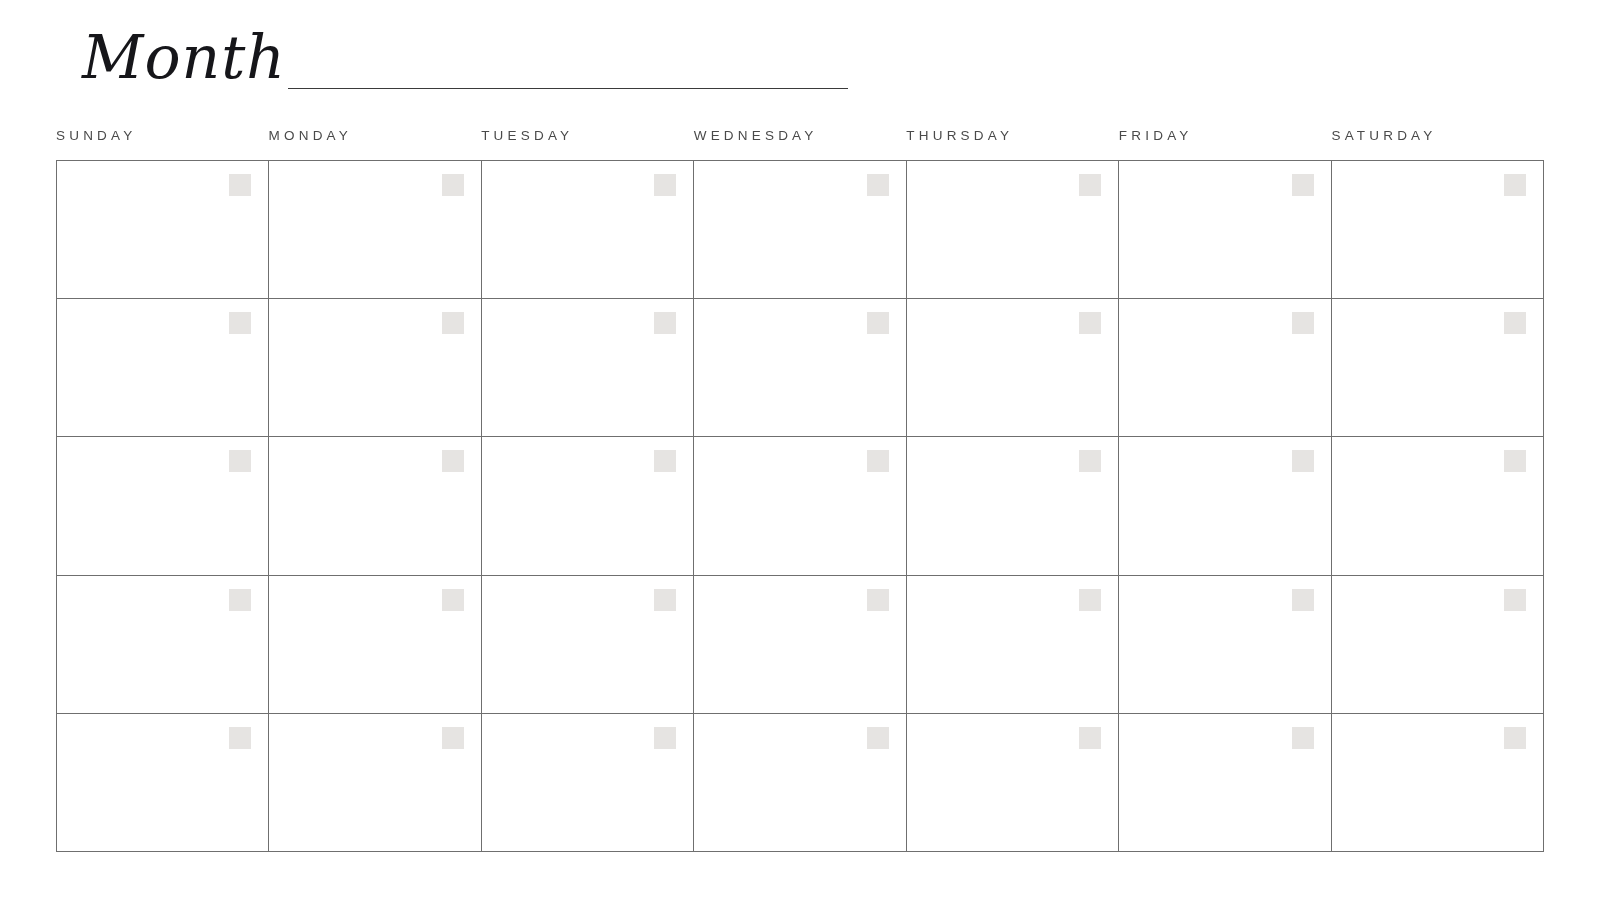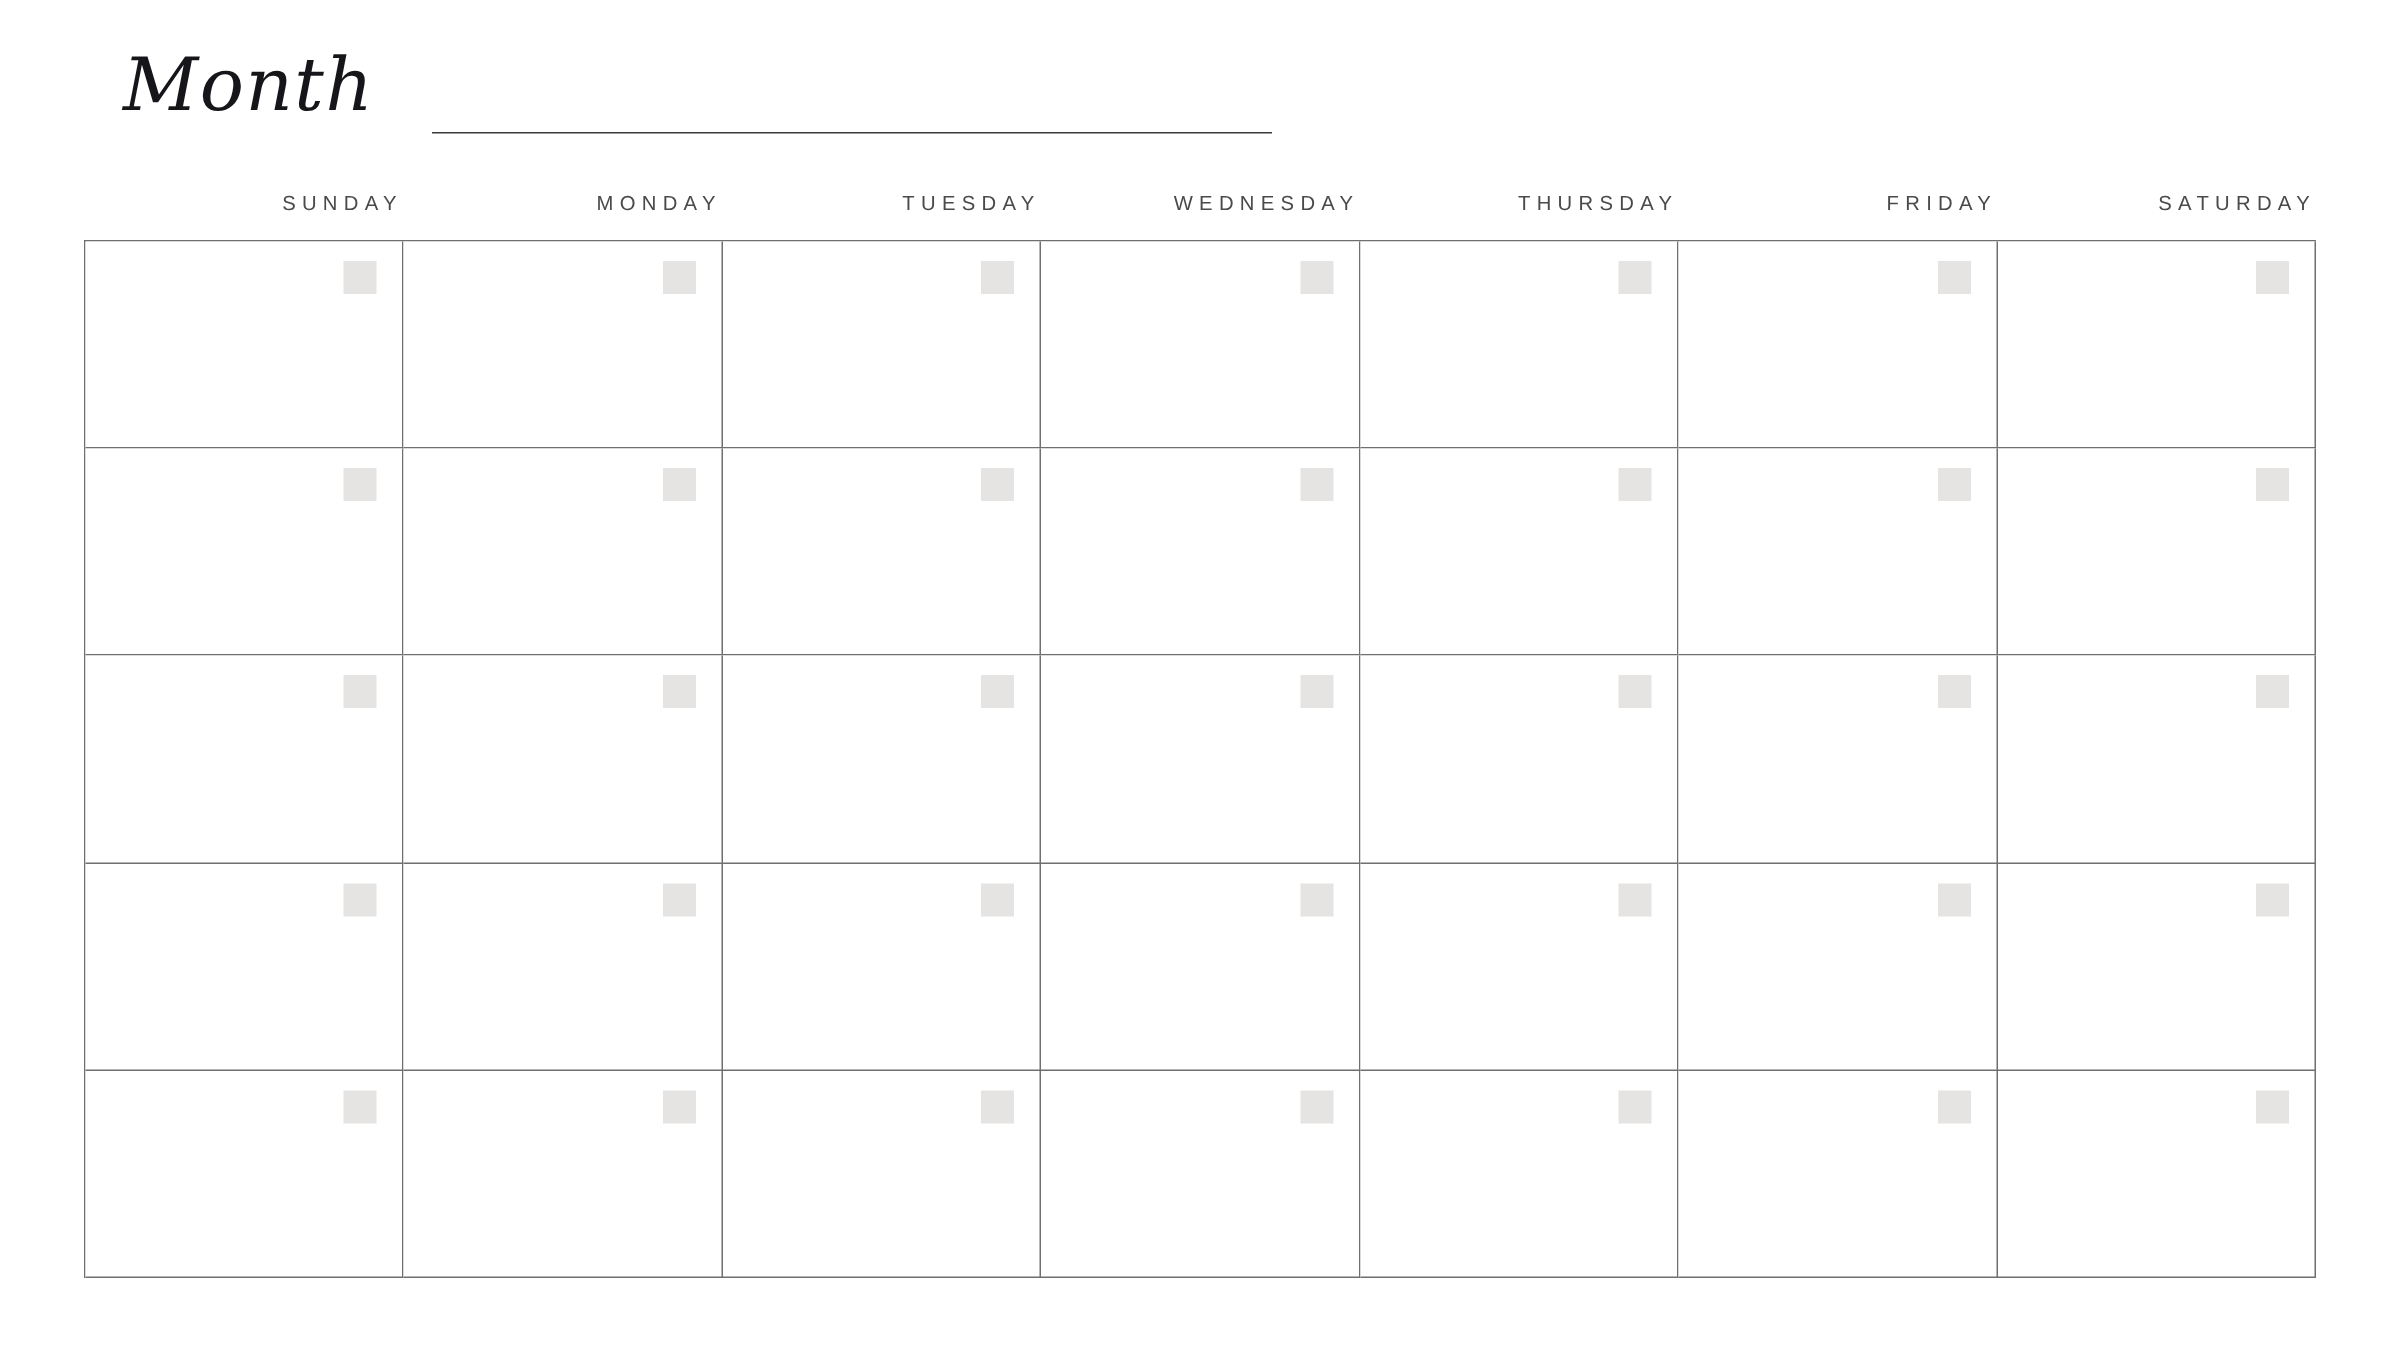--- a/index.html
+++ b/index.html
@@ -30,21 +30,21 @@
     width: 1488px;
     height: 96px;
   }
 
   .month-title {
     position: absolute;
     left: 26px;
     top: 4px;
     font-family: "DejaVu Serif", serif;
     font-style: italic;
-    font-size: 49px;
+    font-size: 60px;
     line-height: 70px;
     letter-spacing: 1px;
     color: #16161a;
     white-space: nowrap;
   }
 
   .title-rule {
     position: absolute;
     left: 232px;
     top: 70px;
@@ -56,21 +56,21 @@
   
   .weekdays {
     position: absolute;
     left: 56px;
     top: 128px;
     width: 1488px;
     display: grid;
     grid-template-columns: repeat(7, 1fr);
   }
   .weekday {
-    text-align: right;
+    text-align: left;
     font-size: 13.5px;
     letter-spacing: 4.2px;
     color: #4a4a4a;
     font-weight: 400;
     text-transform: uppercase;
     padding-bottom: 10px;
   }
 
   
   .grid {

